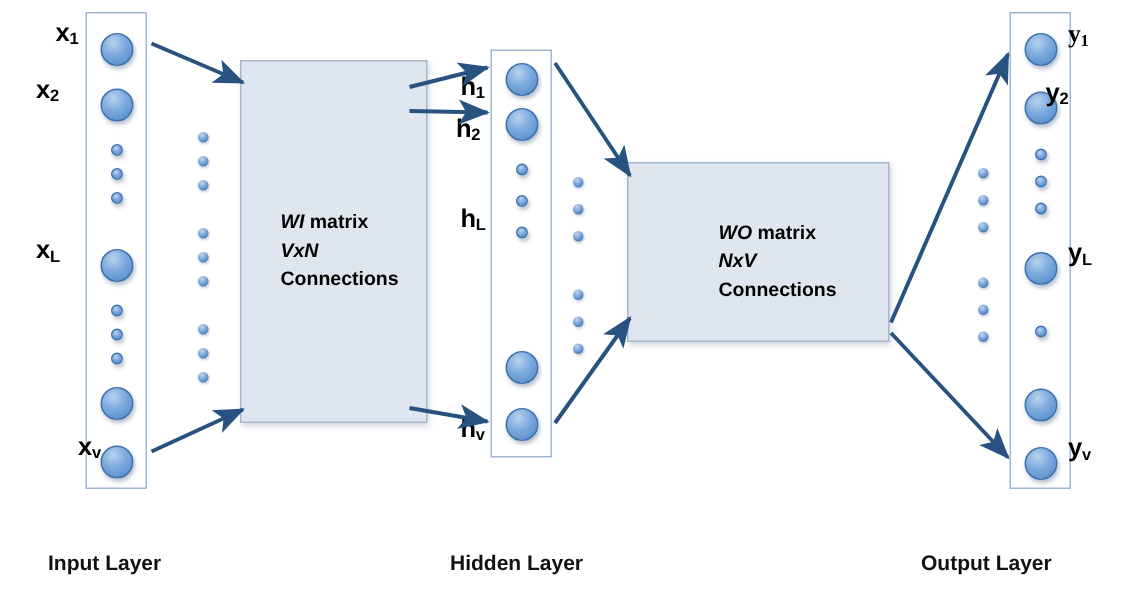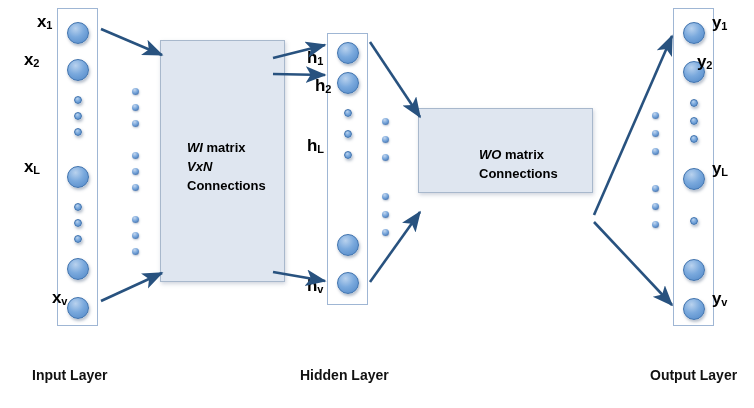--- a/index.html
+++ b/index.html
@@ -54,21 +54,21 @@
 
   
   .matrix-box {
     position: absolute;
     background: #dfe6f0;
     border: 1.2px solid #a8b8cc;
     box-sizing: border-box;
     box-shadow: 1px 2px 4px rgba(120,135,160,0.35);
   }
   #wi-box { left: 160px; top: 40px;  width: 125px; height: 242px; }
-  #wo-box { left: 418px; top: 108px; width: 175px; height: 85px; }
+  #wo-box { left: 418px; top: 108px; width: 175px; height: 120px; }
   .matrix-text {
     position: absolute;
     color: #000000;
     font-size: 13px;
     font-weight: bold;
     line-height: 19px;
     white-space: nowrap;
   }
   #wi-text { left: 26px; top: 97px; }
   #wo-text { left: 60px; top: 36px; }
@@ -93,21 +93,21 @@
   
   .caption {
     position: absolute;
     color: #111111;
     font-size: 14px;
     font-weight: bold;
     white-space: nowrap;
   }
   #cap-input  { left: 32px;  top: 367px; }
   #cap-hidden { left: 300px; top: 367px; }
-  #cap-output { left: 614px; top: 367px; margin-left: 36px; }
+  #cap-output { left: 614px; top: 367px; }
 
   
   #arrow-svg {
     position: absolute;
     left: 0; top: 0;
     width: 754px;
     height: 408px;
     pointer-events: none;
   }
 </style>
@@ -167,40 +167,41 @@
     <div class="node small" style="left:16px; top:75px;"></div>
     <div class="node small" style="left:16px; top:96px;"></div>
     <div class="node small" style="left:16px; top:117px;"></div>
     <div class="node big" style="left:9px;  top:200px;"></div>
     <div class="node big" style="left:9px;  top:238px;"></div>
   </div>
 
   <div class="nlabel" style="left:307px; top:48px;">
     <span>h</span><sub>1</sub>
   </div>
-  <div class="nlabel" style="left:315px; top:76px;">
+  <div class="nlabel" style="left:304px; top:76px;">
     <span>h</span><sub>2</sub>
   </div>
   <div class="nlabel" style="left:307px; top:136px;">
     <span>h</span><sub>L</sub>
   </div>
   <div class="nlabel" style="left:307px; top:276px;">
     <span>h</span><sub>v</sub>
   </div>
 
   <div class="dot" style="left:382px; top:118px;"></div>
   <div class="dot" style="left:382px; top:136px;"></div>
   <div class="dot" style="left:382px; top:154px;"></div>
   <div class="dot" style="left:382px; top:193px;"></div>
   <div class="dot" style="left:382px; top:211px;"></div>
   <div class="dot" style="left:382px; top:229px;"></div>
 
   <div id="wo-box" class="matrix-box">
     <div id="wo-text" class="matrix-text">
       <div><span class="ital">WO</span><span> matrix</span></div>
+      <div class="ital">NxV</div>
       <div>Connections</div>
     </div>
   </div>
 
   <div class="dot" style="left:652px; top:112px;"></div>
   <div class="dot" style="left:652px; top:130px;"></div>
   <div class="dot" style="left:652px; top:148px;"></div>
   <div class="dot" style="left:652px; top:185px;"></div>
   <div class="dot" style="left:652px; top:203px;"></div>
   <div class="dot" style="left:652px; top:221px;"></div>
@@ -210,21 +211,21 @@
     <div class="node big" style="left:9px;  top:52px;"></div>
     <div class="node small" style="left:16px; top:90px;"></div>
     <div class="node small" style="left:16px; top:108px;"></div>
     <div class="node small" style="left:16px; top:126px;"></div>
     <div class="node big" style="left:9px;  top:159px;"></div>
     <div class="node small" style="left:16px; top:208px;"></div>
     <div class="node big" style="left:9px;  top:250px;"></div>
     <div class="node big" style="left:9px;  top:289px;"></div>
   </div>
 
-  <div class="nlabel" style="left:712px; top:13px;">
+  <div class="nlabel" style="left:712px; top:13px;font-family:Liberation Serif, serif;">
     <span>y</span><sub>1</sub>
   </div>
   <div class="nlabel" style="left:697px; top:52px;">
     <span>y</span><sub>2</sub>
   </div>
   <div class="nlabel" style="left:712px; top:159px;">
     <span>y</span><sub>L</sub>
   </div>
   <div class="nlabel" style="left:712px; top:289px;">
     <span>y</span><sub>v</sub>

